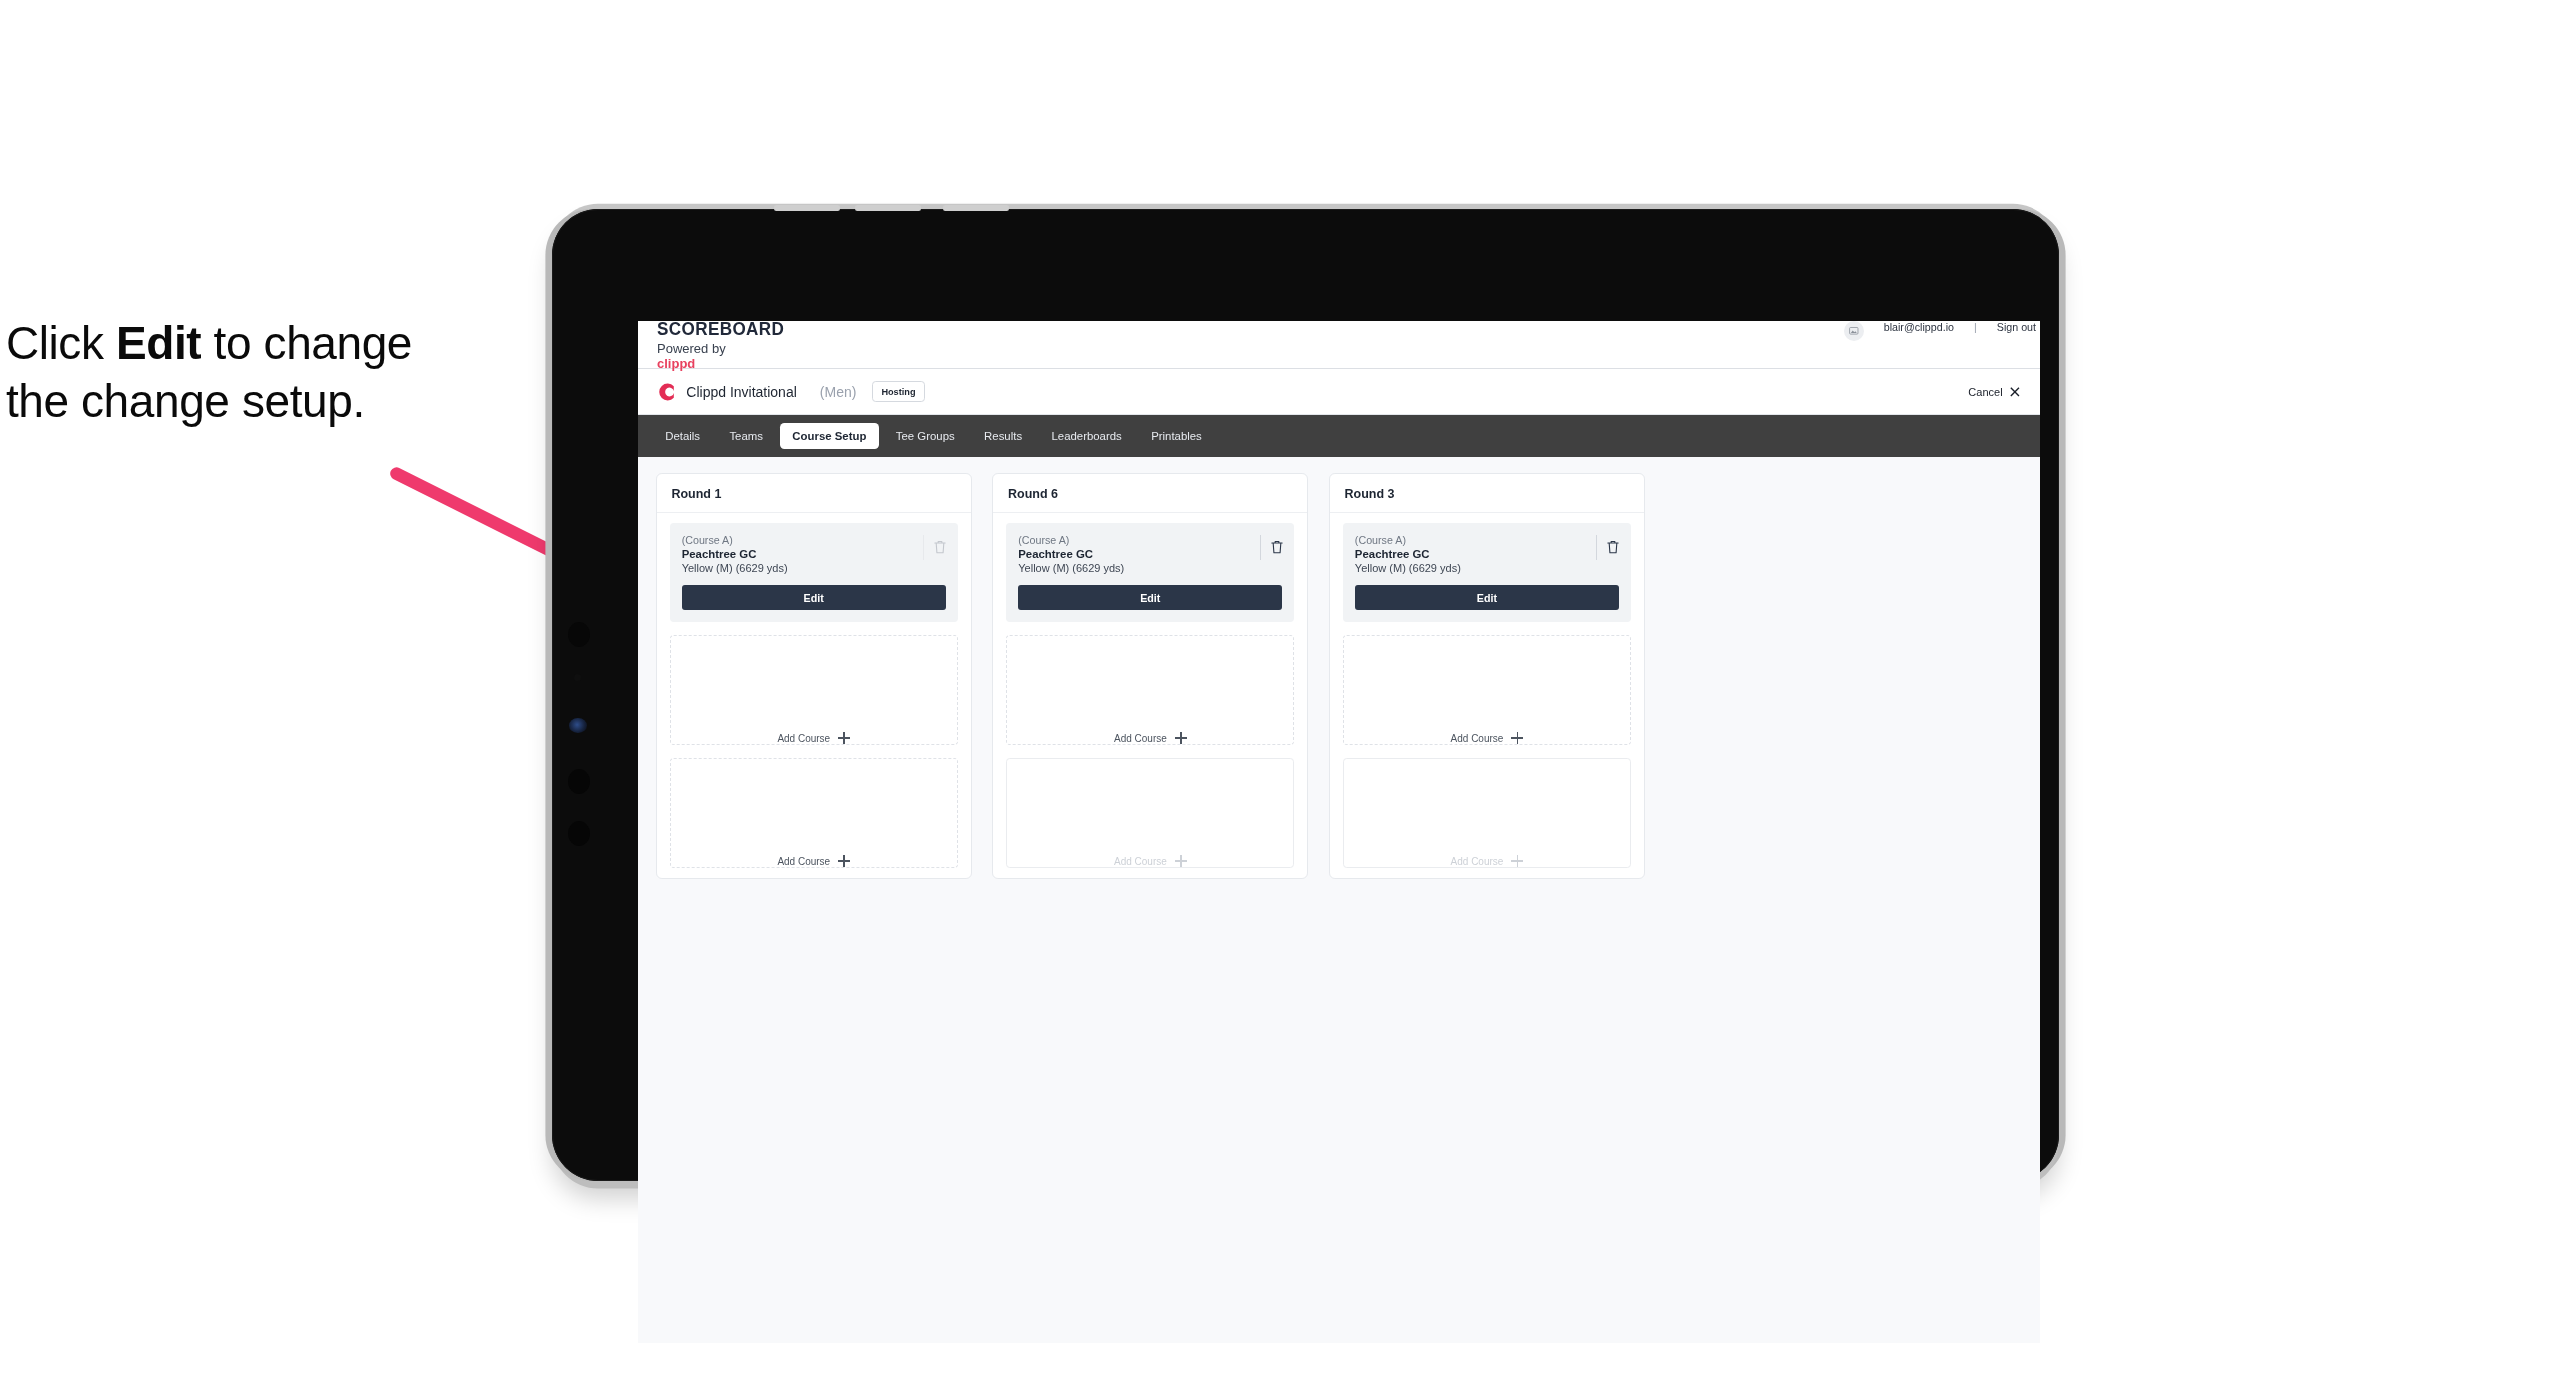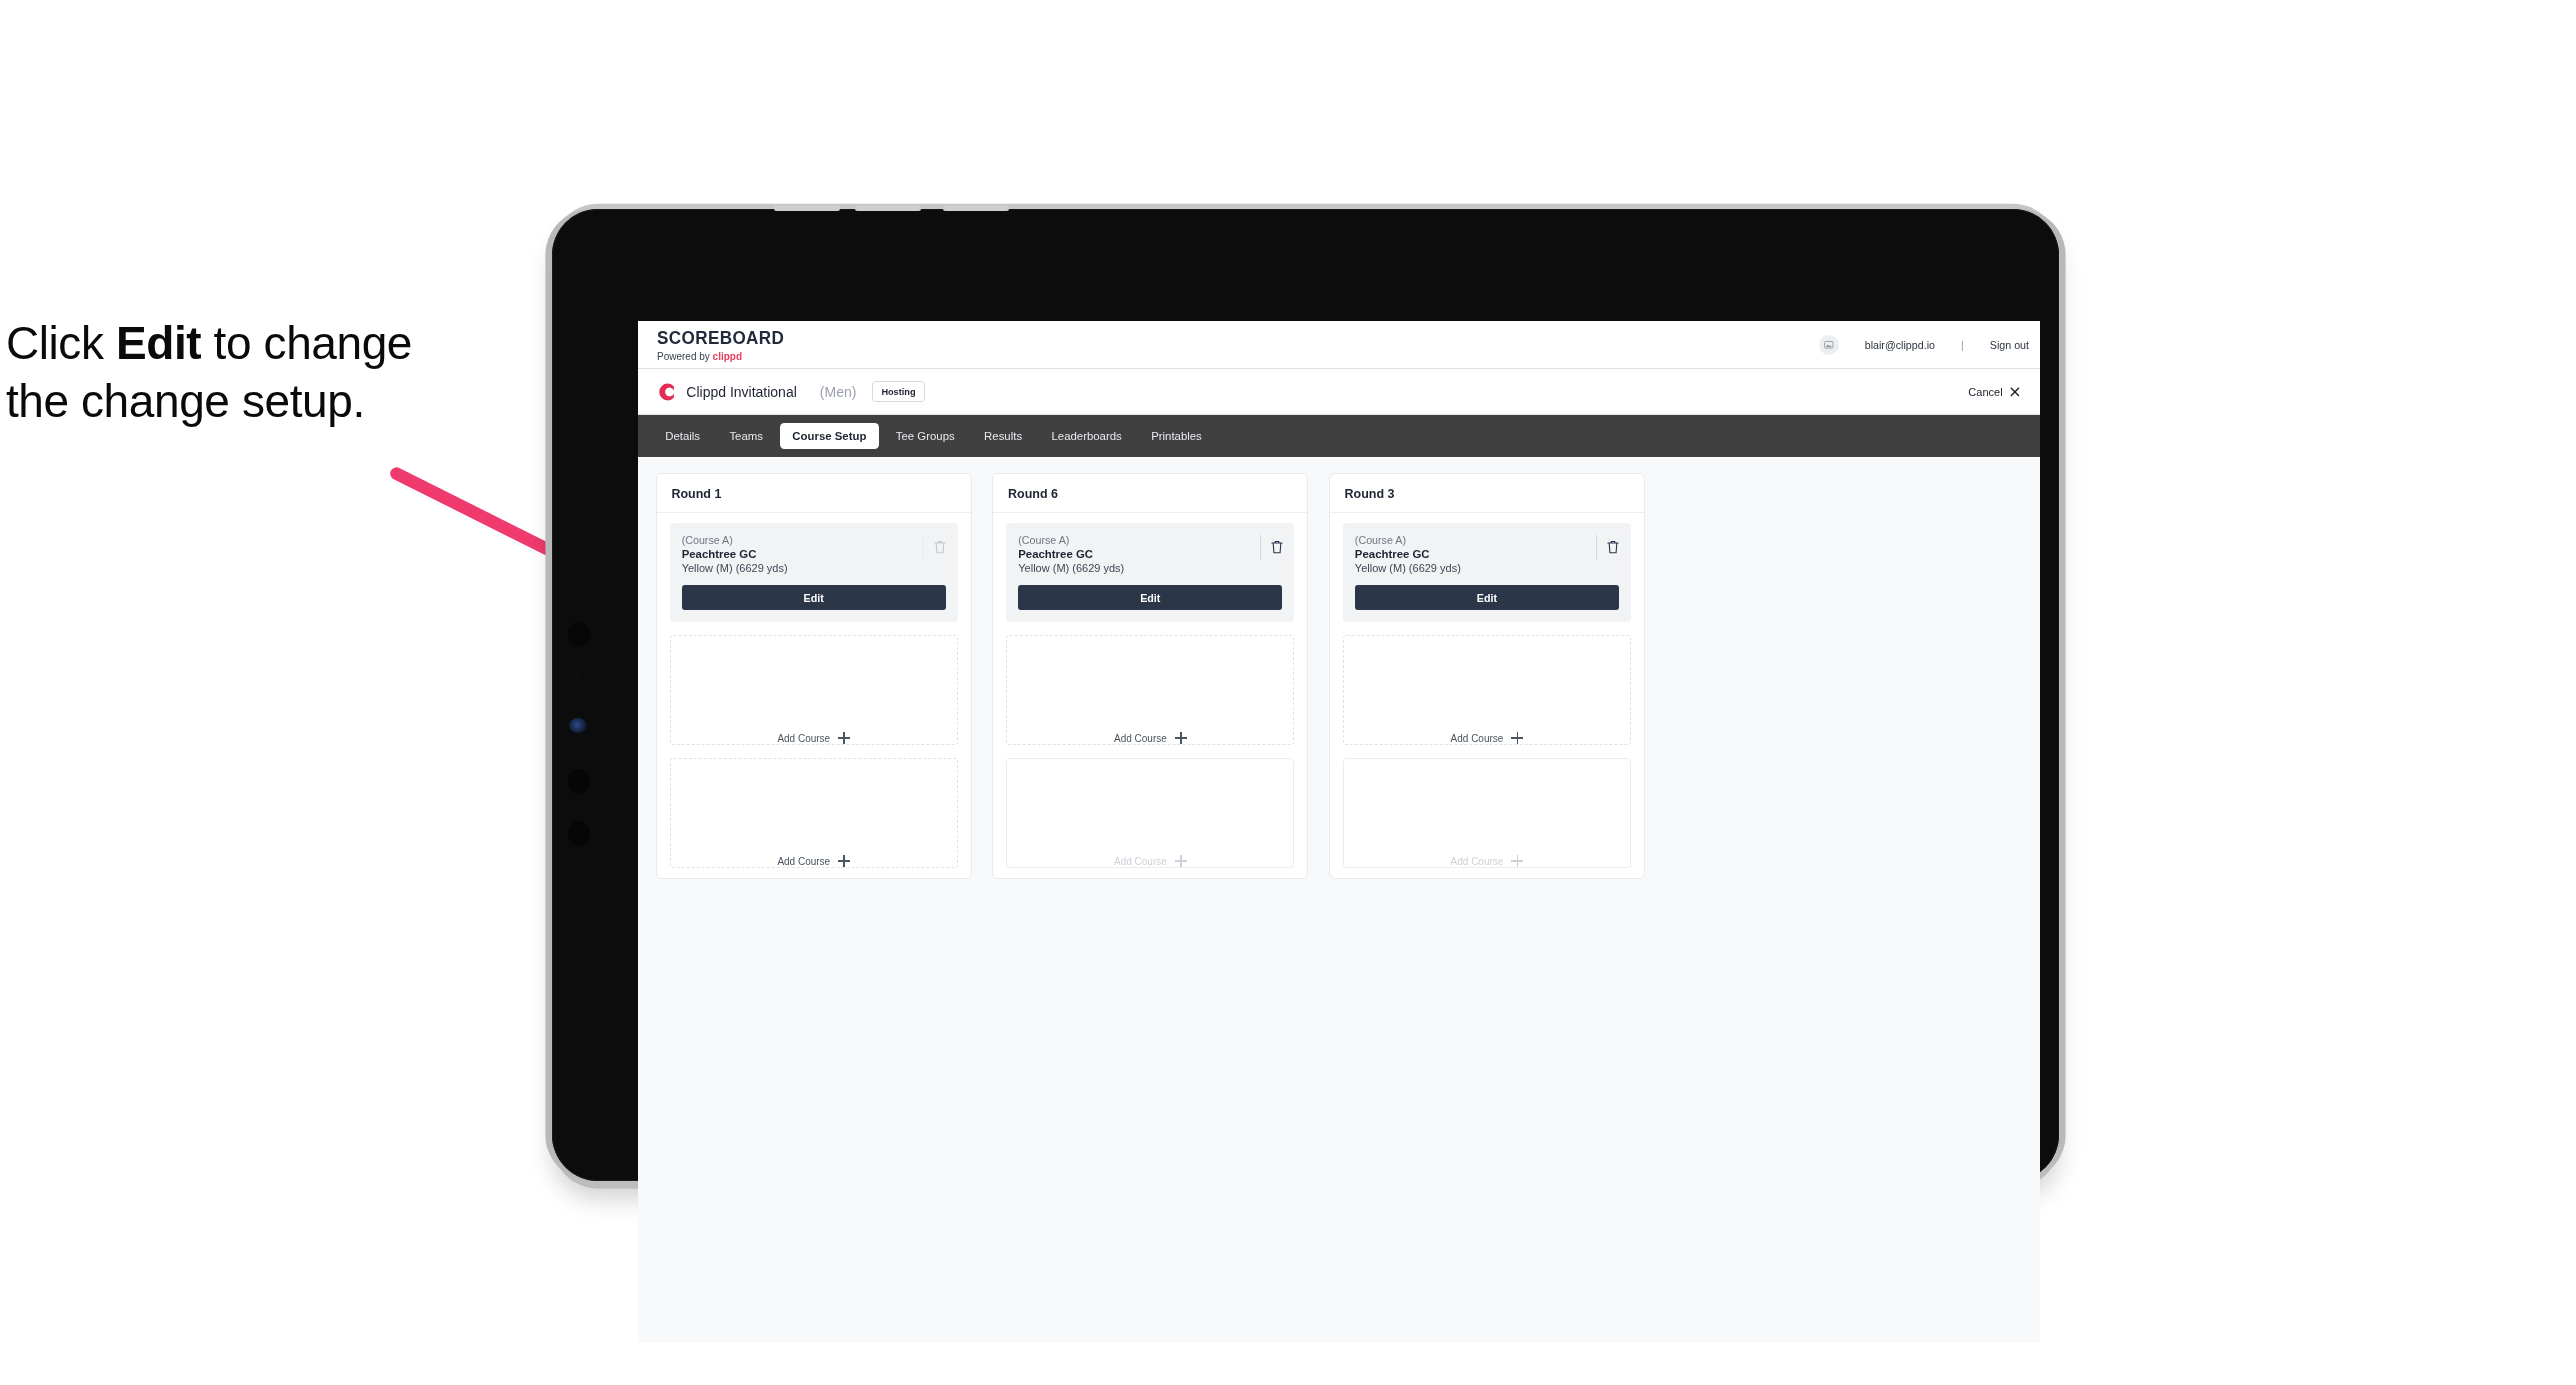--- a/index.html
+++ b/index.html
@@ -53,33 +53,33 @@
   #topnav {
     height:48px; background:#ffffff; display:flex; align-items:stretch;
     border-bottom:0.7px solid #dcdfe4; position:relative;
   }
   #brand { width:119px; display:flex; flex-direction:column; justify-content:center;
            padding-left:19px; }
   #brand-title {
     font-size:18.4px; font-weight:700; color:#21293a; letter-spacing:0.4px;
     font-family:"Liberation Sans", sans-serif; transform:scaleX(0.93); transform-origin:left center;
   }
-  #brand-sub { font-size:10px; color:#39414f; margin-top:1.5px; }
+  #brand-sub { font-size:13px; color:#39414f; margin-top:1.5px; }
   #brand-sub .pink { color:#e8415f; font-weight:700; }
 
   #mainnav { display:flex; align-items:stretch; margin-left:10.3px; }
   .navitem {
     display:flex; align-items:center; padding:0 16px;
     font-size:11.4px; color:#1f2733; letter-spacing:0.3px;
     border-bottom:2.2px solid transparent; cursor:pointer;
     font-family:"Liberation Sans", sans-serif;
   }
   .navitem.active { border-bottom-color:#c0436a; }
 
-  #account { margin-left:auto; display:flex; align-items:center; padding-right:11px; gap:26px; }
+  #account { margin-left:auto; display:flex; align-items:flex-start; padding-right:4px; gap:20px; }
   #avatar {
     width:20px; height:20px; border-radius:50%; background:#eceef1;
     display:flex; align-items:center; justify-content:center; color:#5d6personally; }
   #avatar { color:#6b7280; }
   #account-email { font-size:10.7px; color:#2c3340; }
   #account-sep { font-size:10.7px; color:#9aa1ad; }
   #signout { font-size:10.7px; color:#2c3340; cursor:pointer; }
 
   
   #tourbar {

